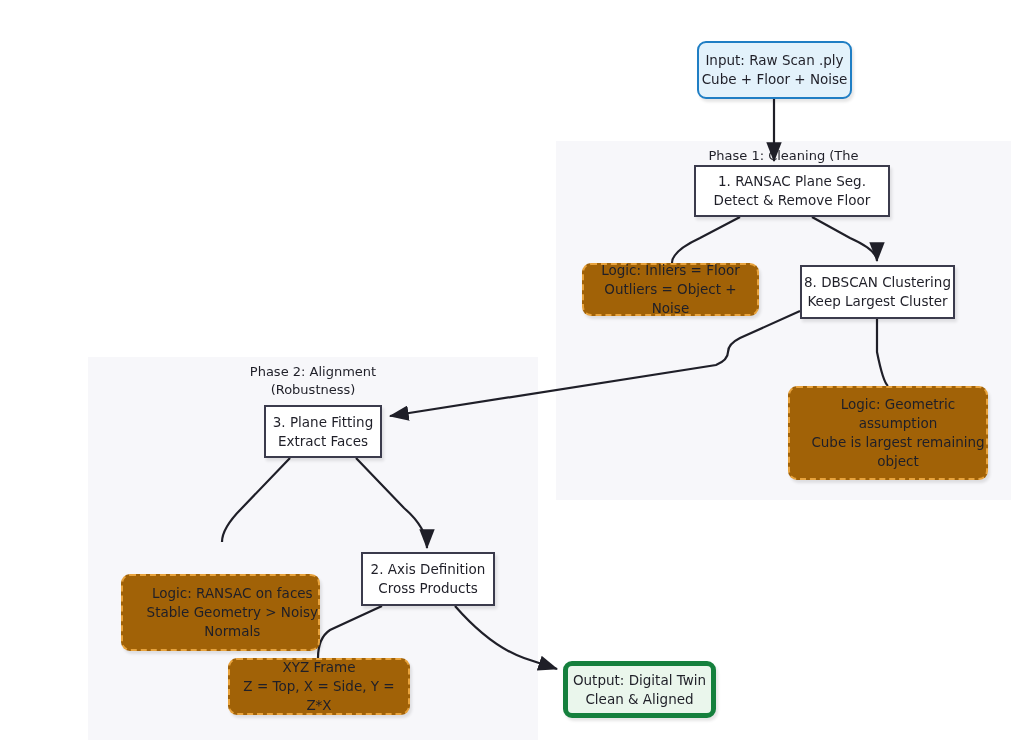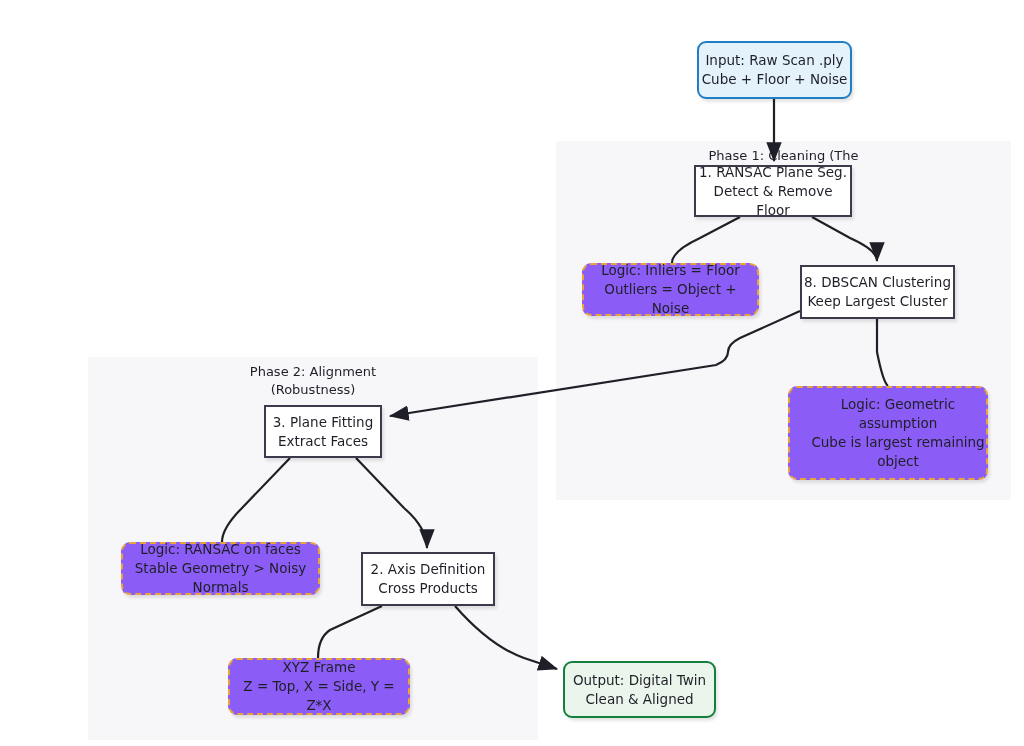--- a/index.html
+++ b/index.html
@@ -63,25 +63,25 @@
     border: 2px solid #3b3b4c;
     border-radius: 0;
   }
   .node.terminal-in {
     background: #e3f2fb;
     border: 2px solid #1f7ec4;
     border-radius: 9px;
   }
   .node.terminal-out {
     background: #eaf6ec;
-    border: 2px solid #15803d;
+    border: 5px solid #15803d;
     border-radius: 9px;
   }
   .node.note {
-    background: #8b5cf6;
+    background: #a16207;
     border: 2px dashed #e8a33d;
     border-radius: 9px;
   }
   .node .line { display: block; }
 </style>
 </head>
 <body>
 
 <div id="canvas">
 
@@ -117,33 +117,33 @@
     <path d="M 356 458 L 404 508 Q 427 528 427 548" stroke="#1f1f28" stroke-width="2.2" fill="none" marker-end="url(#arrowhead)"></path>
 
     <path d="M 382 606 L 330 630 Q 318 638 318 658" stroke="#1f1f28" stroke-width="2.2" fill="none"></path>
 
     <path d="M 455 606 Q 490 646 524 658 L 557 669" stroke="#1f1f28" stroke-width="2.2" fill="none" marker-end="url(#arrowhead)"></path>
   </svg>
 
   <div id="node-layer">
       <div class="node terminal-in" style="left: 697px; top: 41px; width: 155px; height: 58px;"><span class="line">Input: Raw Scan .ply
 Cube + Floor + Noise</span></div>
-      <div class="node process" style="left: 694px; top: 165px; width: 158px; height: 52px;"><span class="line">1. RANSAC Plane Seg.
+      <div class="node process" style="left: 694px; top: 165px; width: 196px; height: 52px;"><span class="line">1. RANSAC Plane Seg.
 Detect &amp; Remove Floor</span></div>
       <div class="node note" style="left: 582px; top: 263px; width: 177px; height: 53px;"><span class="line">Logic: Inliers = Floor
 Outliers = Object + Noise</span></div>
       <div class="node process" style="left: 800px; top: 265px; width: 155px; height: 54px;"><span class="line">8. DBSCAN Clustering
 Keep Largest Cluster</span></div>
       <div class="node note" style="left: 788px; top: 386px; width: 200px; height: 94px; padding-left: 20px;"><span class="line">Logic: Geometric
 assumption
 Cube is largest remaining
 object</span></div>
       <div class="node process" style="left: 264px; top: 405px; width: 118px; height: 53px;"><span class="line">3. Plane Fitting
 Extract Faces</span></div>
-      <div class="node note" style="left: 121px; top: 542px; width: 199px; height: 53px;"><span class="line">Logic: RANSAC on faces
+      <div class="node note" style="left: 121px; top: 574px; width: 199px; height: 77px; align-items: flex-end;"><span class="line">Logic: RANSAC on faces
 Stable Geometry &gt; Noisy
 Normals</span></div>
       <div class="node process" style="left: 361px; top: 552px; width: 134px; height: 54px;"><span class="line">2. Axis Definition
 Cross Products</span></div>
       <div class="node note" style="left: 228px; top: 658px; width: 182px; height: 57px; text-align: center;"><span class="line">XYZ Frame
 Z = Top, X = Side, Y = Z*X</span></div>
       <div class="node terminal-out" style="left: 563px; top: 661px; width: 153px; height: 57px;"><span class="line">Output: Digital Twin
 Clean &amp; Aligned</span></div>
     </div>
 

